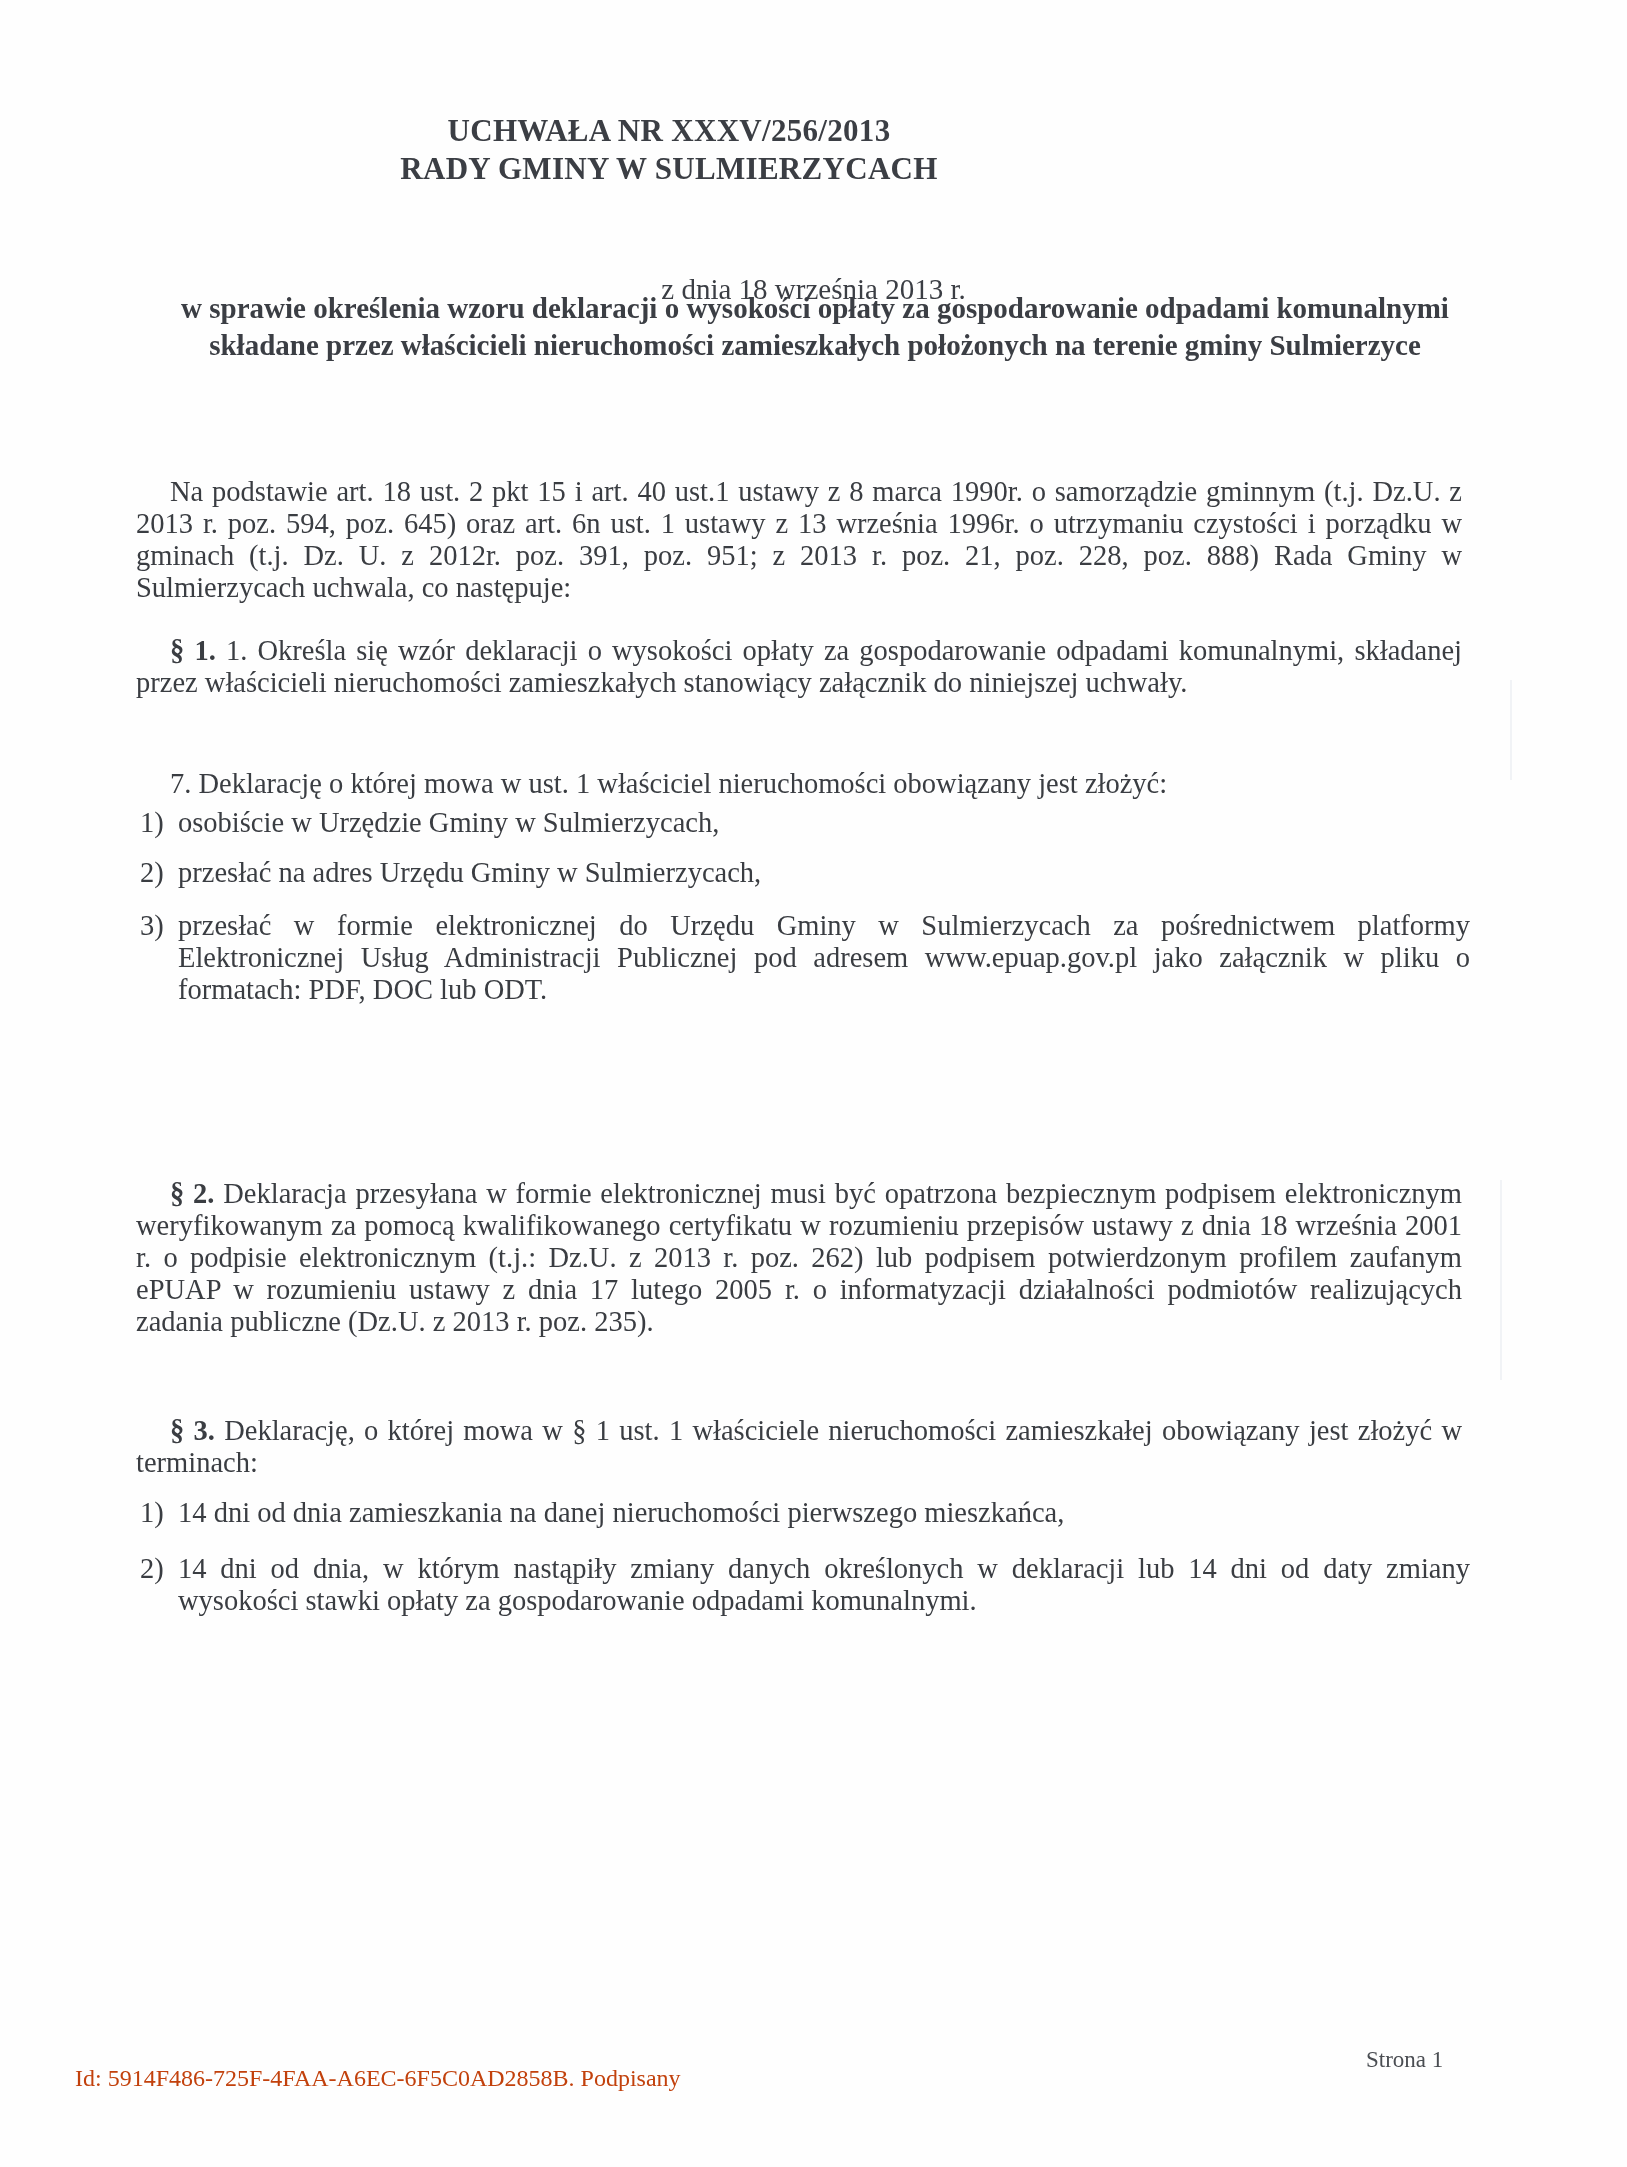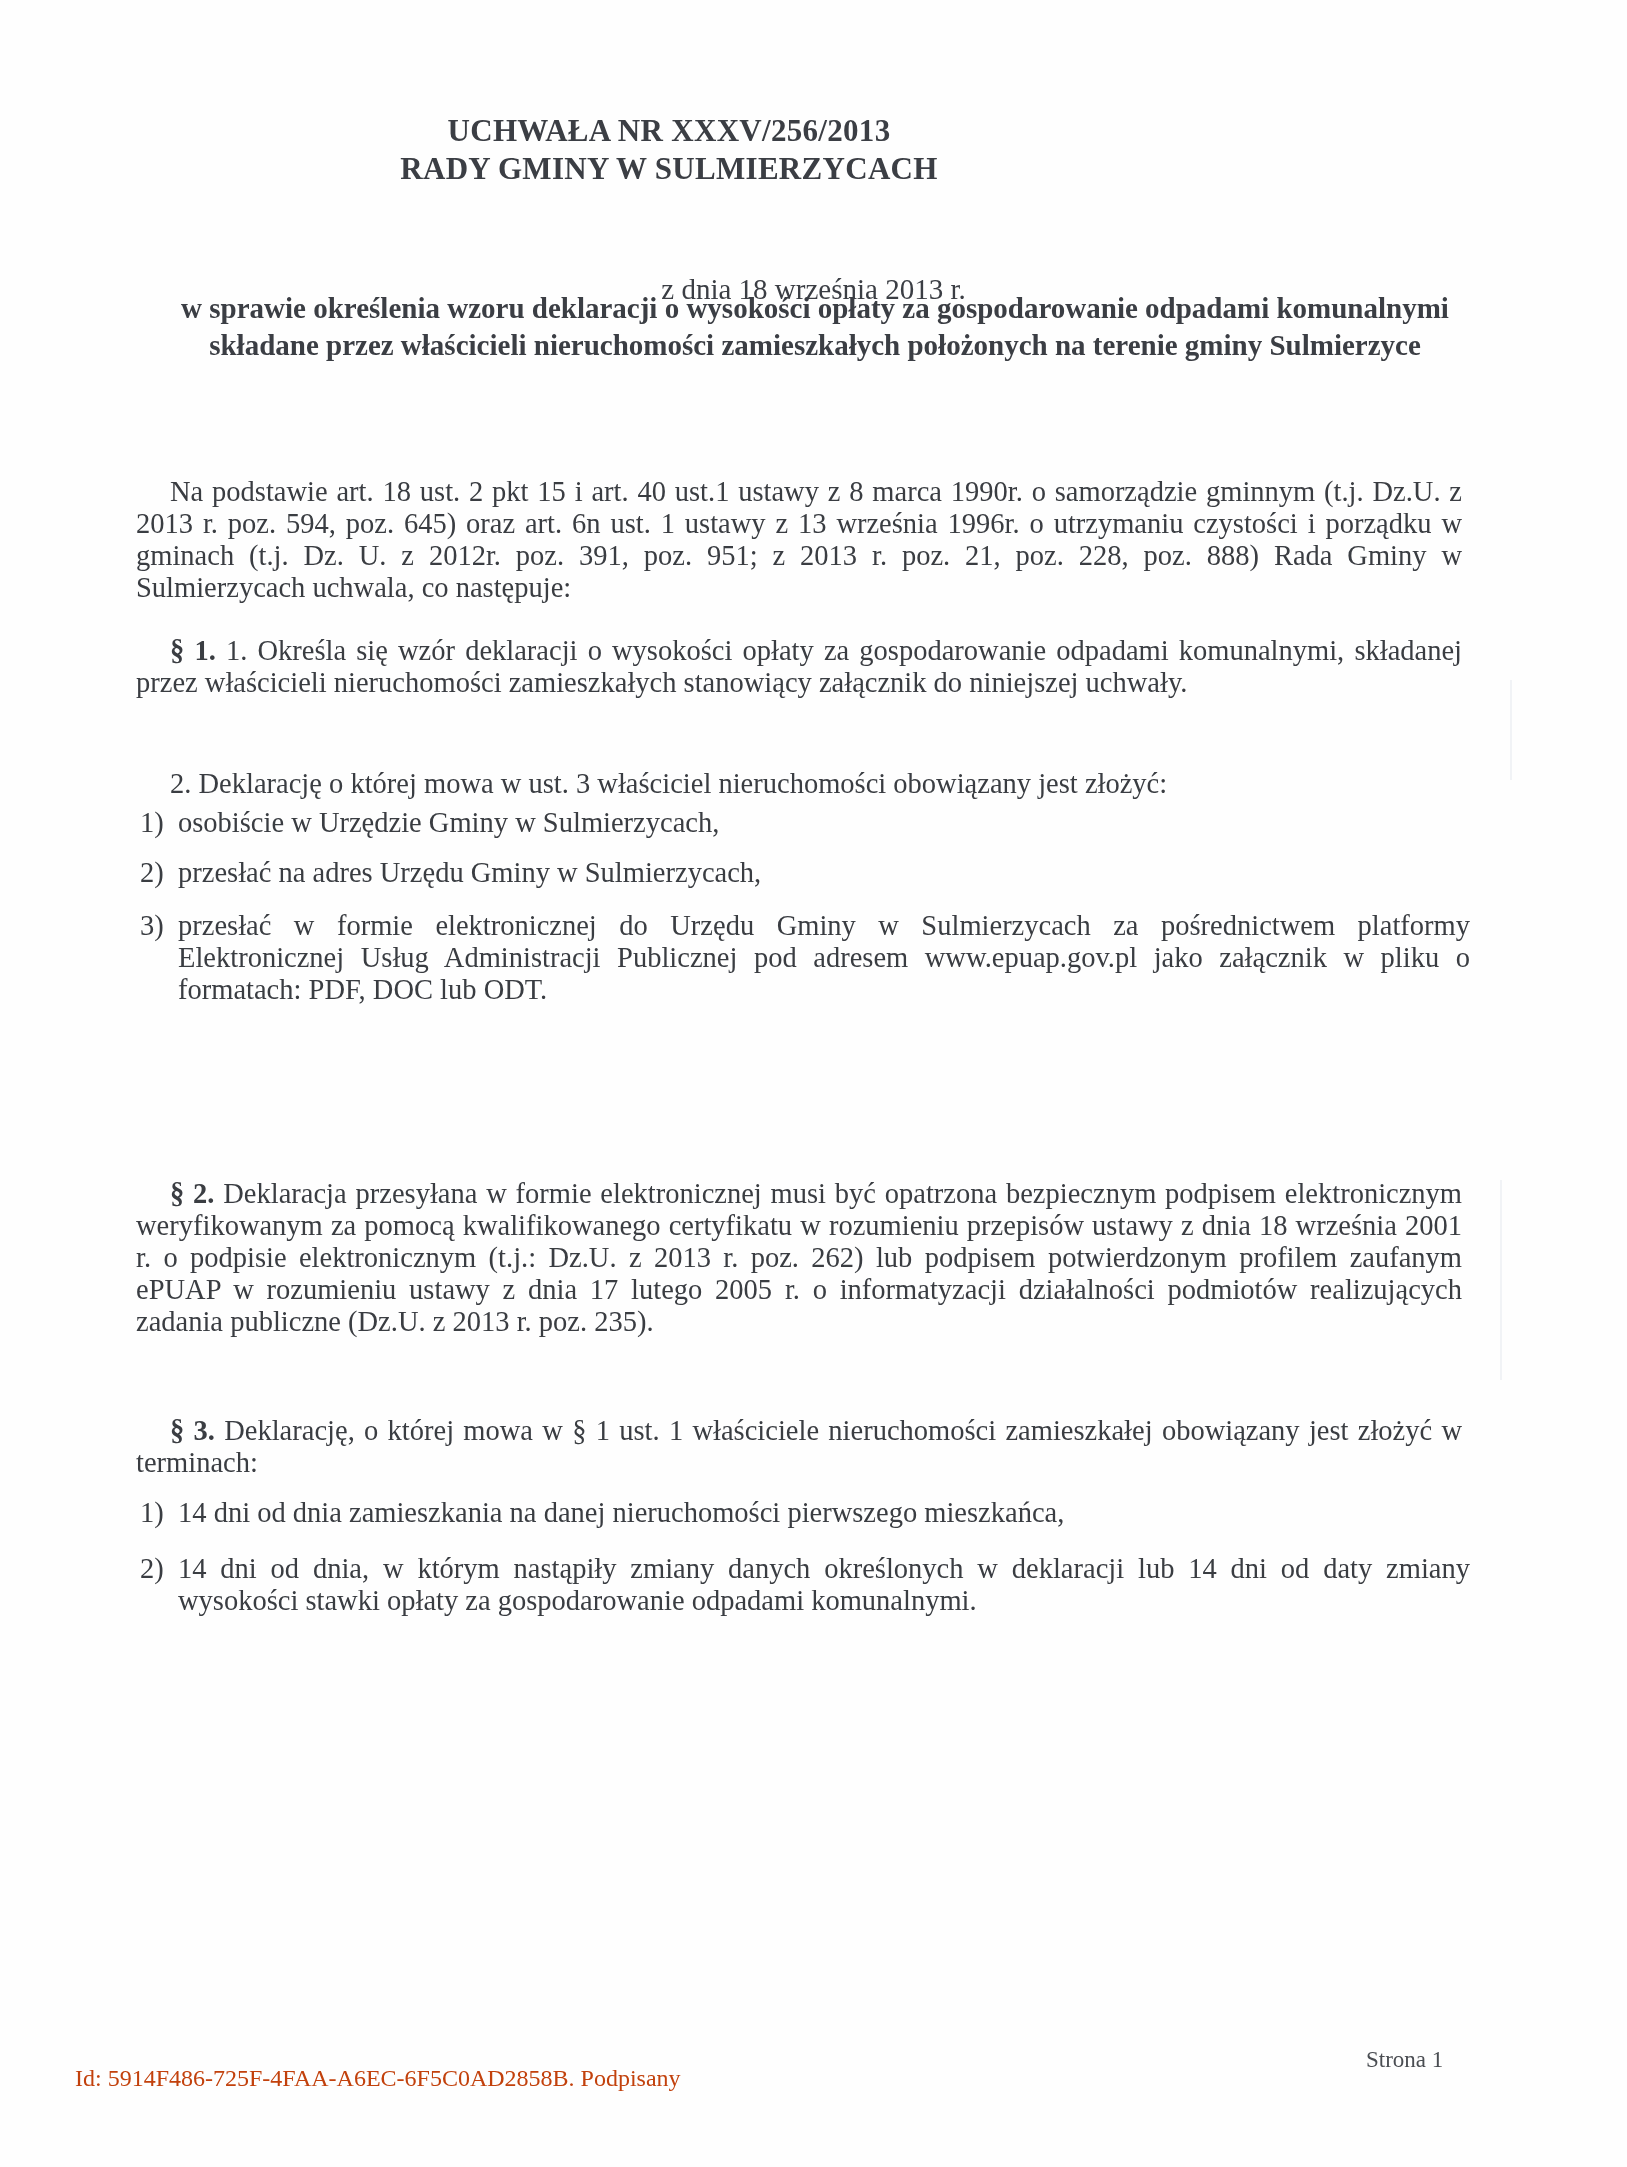--- a/index.html
+++ b/index.html
@@ -126,21 +126,21 @@
   </div>
 
   <div class="body-text" style="top:627px;">
     <p class="p indent">
       <span class="bold">§ 1.</span>
       <span>1. Określa się wzór deklaracji o wysokości opłaty za gospodarowanie odpadami komunalnymi, składanej przez właścicieli nieruchomości zamieszkałych stanowiący załącznik do niniejszej uchwały.</span>
     </p>
   </div>
 
   <div class="body-text" style="top:760px;">
-    <p class="p indent">2. Deklarację o której mowa w ust. 3 właściciel nieruchomości obowiązany jest złożyć:</p>
+    <p class="p indent">7. Deklarację o której mowa w ust. 1 właściciel nieruchomości obowiązany jest złożyć:</p>
   </div>
 
   <div class="body-text" style="top:807px;">
     <div class="list-item">
       <span class="list-num">1)</span>
       <span class="list-text">osobiście w Urzędzie Gminy w Sulmierzycach,</span>
     </div>
   </div>
 
   <div class="body-text" style="top:857px;">

